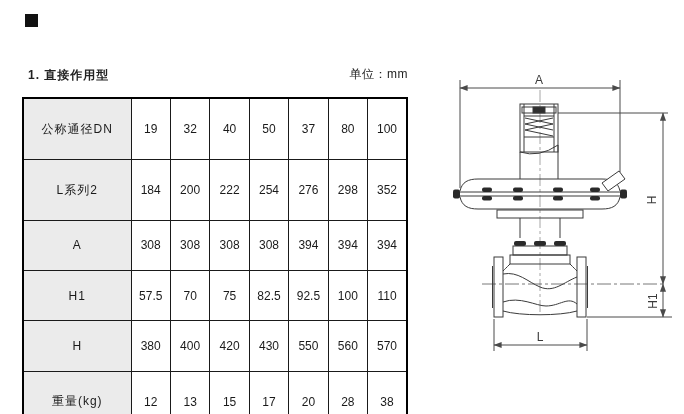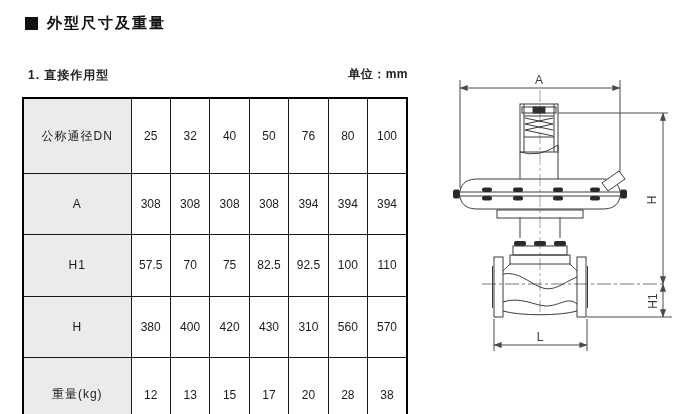--- a/index.html
+++ b/index.html
@@ -7,21 +7,21 @@
     width:684px;height:414px;position:relative;background:#ffffff;
     font-family:"Liberation Sans","DejaVu Sans",sans-serif;
     color:#1a1a1a;overflow:hidden;
   }
   
   .title-row{position:absolute;left:25px;top:14px;display:flex;align-items:center;}
   .title-square{width:13px;height:13px;background:#111;margin-right:9px;flex:0 0 auto;}
   .title-text{font-size:15px;font-weight:bold;letter-spacing:2px;color:#111;}
   
   .section-label{position:absolute;left:28px;top:67px;font-size:12px;letter-spacing:1px;color:#222;font-weight:bold;}
-  .unit-label{position:absolute;left:300px;top:66px;width:108px;text-align:right;font-size:12px;letter-spacing:0.5px;color:#222;font-weight:bold;}
+  .unit-label{position:absolute;left:300px;top:66px;width:108px;text-align:right;font-size:12px;letter-spacing:0.5px;color:#222;}
   
   .dims-table{
     position:absolute;left:22px;top:97px;width:386px;height:337px;
     border-collapse:collapse;table-layout:fixed;
     border:2px solid #000000;
   }
   .dims-table td{
     border:1px solid #1a1a1a;text-align:center;vertical-align:middle;
     font-size:12px;color:#1a1a1a;padding:0;
   }
@@ -29,47 +29,56 @@
   
   .drawing-wrap{position:absolute;left:420px;top:60px;width:264px;height:354px;}
   .drawing-wrap svg{display:block;}
   svg text{font-family:"Liberation Sans","DejaVu Sans",sans-serif;font-size:12px;fill:#3a3a3a;}
 </style>
 </head>
 <body>
 
 <div class="title-row">
   <span class="title-square"></span>
-  <span class="title-text">外型尺寸及重量</span>
 </div>
 
 <div class="section-label">1. 直接作用型</div>
 <div class="unit-label">单位：mm</div>
 
 <table class="dims-table">
   <colgroup>
       <col style="width:108px">
       <col>
       <col>
       <col>
       <col>
       <col>
       <col>
       <col>
     </colgroup>
   <tbody>
       <tr>
         <td class="row-label">公称通径DN</td>
-        <td>25</td>
+        <td>19</td>
         <td>32</td>
         <td>40</td>
         <td>50</td>
-        <td>76</td>
+        <td>37</td>
         <td>80</td>
         <td>100</td>
+      </tr>
+      <tr>
+        <td class="row-label">L系列2</td>
+        <td>184</td>
+        <td>200</td>
+        <td>222</td>
+        <td>254</td>
+        <td>276</td>
+        <td>298</td>
+        <td>352</td>
       </tr>
       <tr>
         <td class="row-label">A</td>
         <td>308</td>
         <td>308</td>
         <td>308</td>
         <td>308</td>
         <td>394</td>
         <td>394</td>
         <td>394</td>
@@ -83,21 +92,21 @@
         <td>92.5</td>
         <td>100</td>
         <td>110</td>
       </tr>
       <tr>
         <td class="row-label">H</td>
         <td>380</td>
         <td>400</td>
         <td>420</td>
         <td>430</td>
-        <td>310</td>
+        <td>550</td>
         <td>560</td>
         <td>570</td>
       </tr>
       <tr>
         <td class="row-label">重量(kg)</td>
         <td>12</td>
         <td>13</td>
         <td>15</td>
         <td>17</td>
         <td>20</td>

